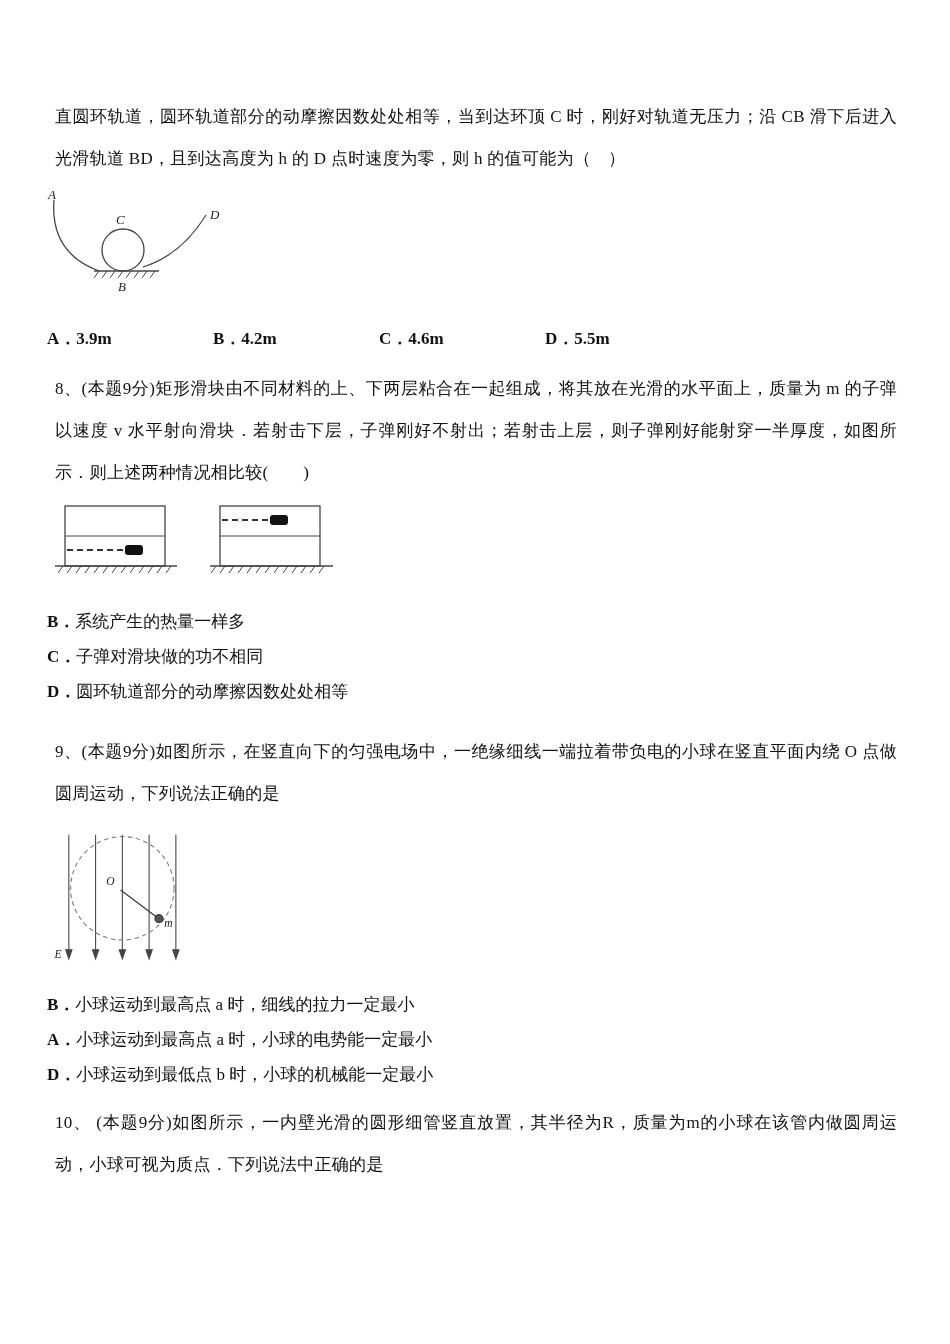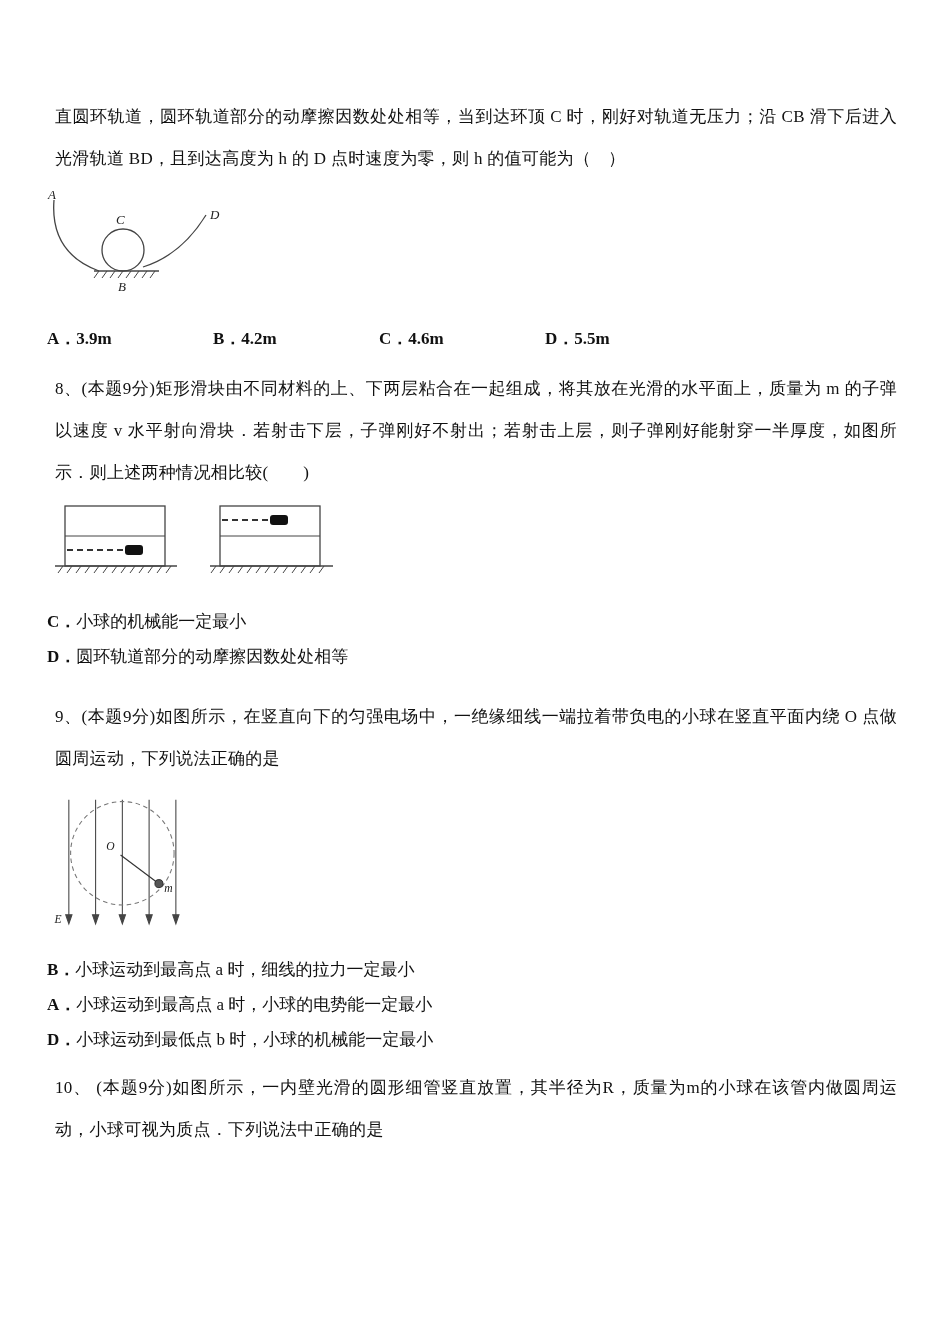--- a/index.html
+++ b/index.html
@@ -72,21 +72,22 @@
     <rect x="165" y="4" width="100" height="60" fill="none" stroke="#444" stroke-width="1.3"></rect>
     <path d="M165,34 H265" stroke="#444" stroke-width="1"></path>
     <path d="M167,18 H215" stroke="#333" stroke-width="2" stroke-dasharray="6 4"></path>
     <rect x="215" y="13" width="18" height="10" rx="3" fill="#111"></rect>
     <path d="M155,64 H278" stroke="#444" stroke-width="1.3"></path>
     <path d="M161 64 l-5 7 M170 64 l-5 7 M179 64 l-5 7 M188 64 l-5 7 M197 64 l-5 7 M206 64 l-5 7 M215 64 l-5 7 M224 64 l-5 7 M233 64 l-5 7 M242 64 l-5 7 M251 64 l-5 7 M260 64 l-5 7 M269 64 l-5 7" stroke="#444" stroke-width="1"></path>
   </svg>
 </div>
 
 <div class="opt-list">
-  <div class="opt-line"><span class="opt-label">C．</span><span>小球的机械能一定最小</span></div>
+  <div class="opt-line"><span class="opt-label">B．</span><span>系统产生的热量一样多</span></div>
+  <div class="opt-line"><span class="opt-label">C．</span><span>子弹对滑块做的功不相同</span></div>
   <div class="opt-line"><span class="opt-label">D．</span><span>圆环轨道部分的动摩擦因数处处相等</span></div>
 </div>
 
 <p class="para q9para">9、(本题9分)如图所示，在竖直向下的匀强电场中，一绝缘细线一端拉着带负电的小球在竖直平面内绕 O 点做圆周运动，下列说法正确的是</p>
 
 <div class="figure fig3">
   <svg width="165" height="136" viewBox="0 0 185 152">
 
     <g stroke="#444" stroke-width="1.2" fill="#444">
       <line x1="20" y1="4" x2="20" y2="134"></line>

